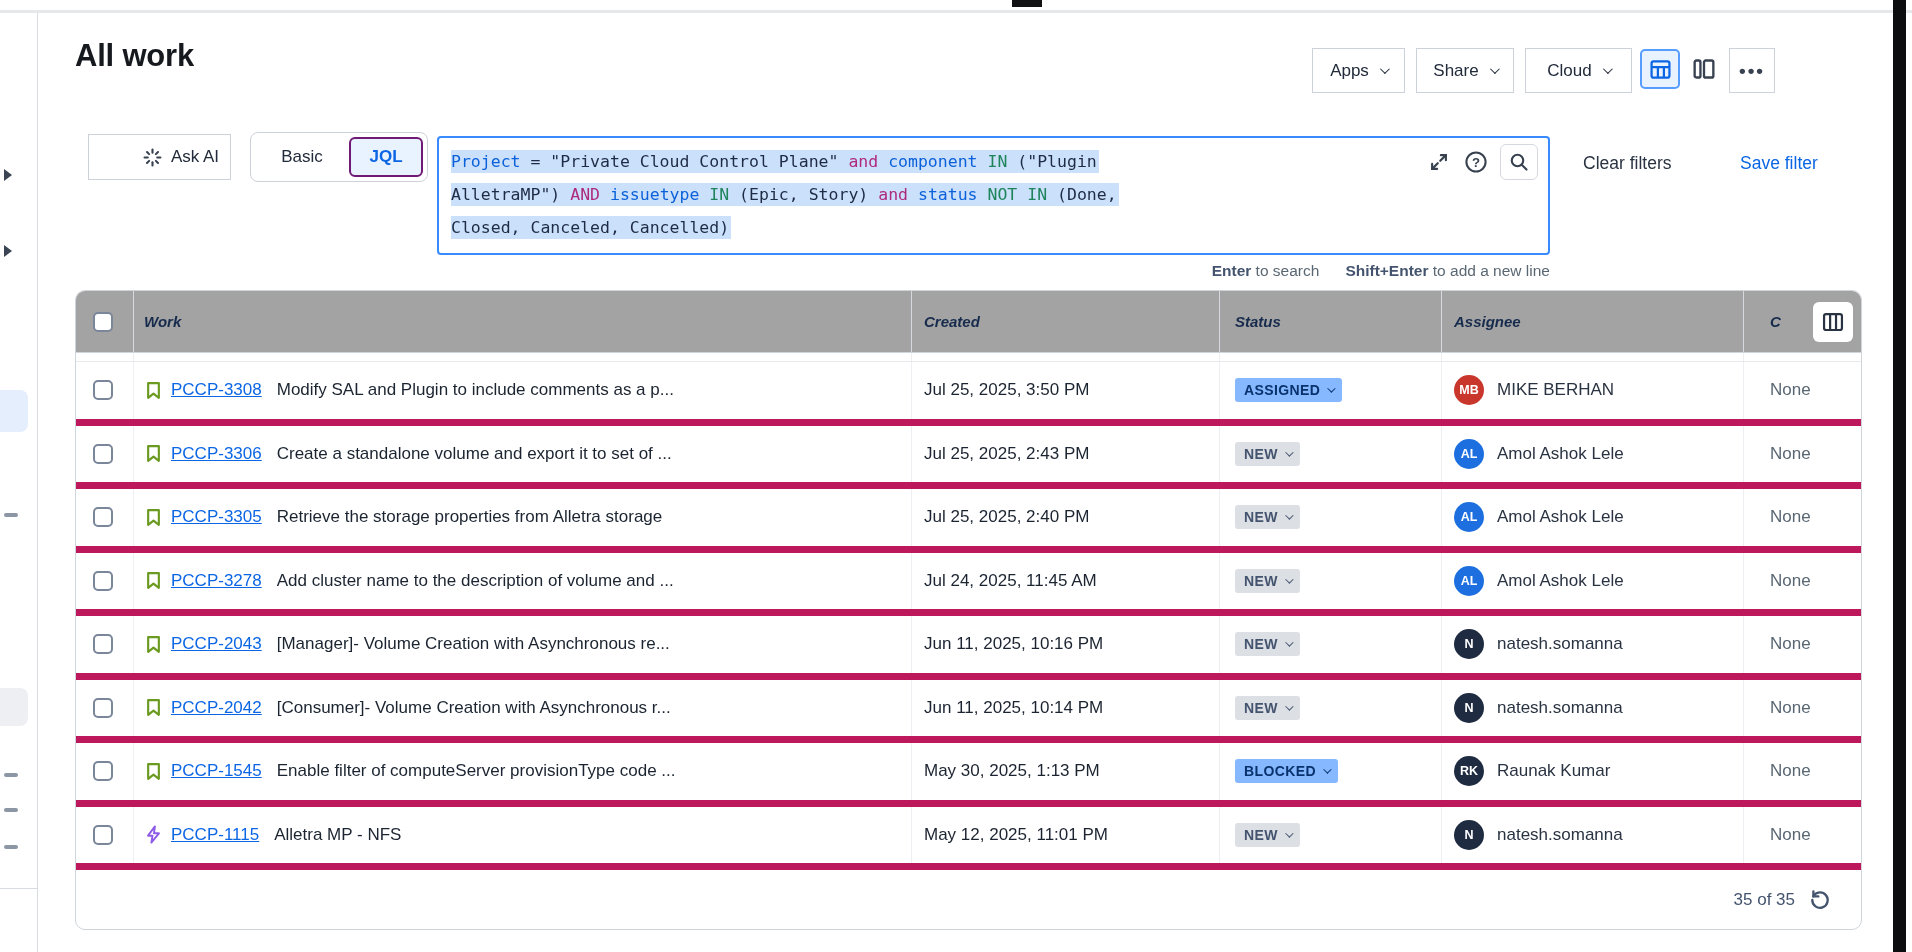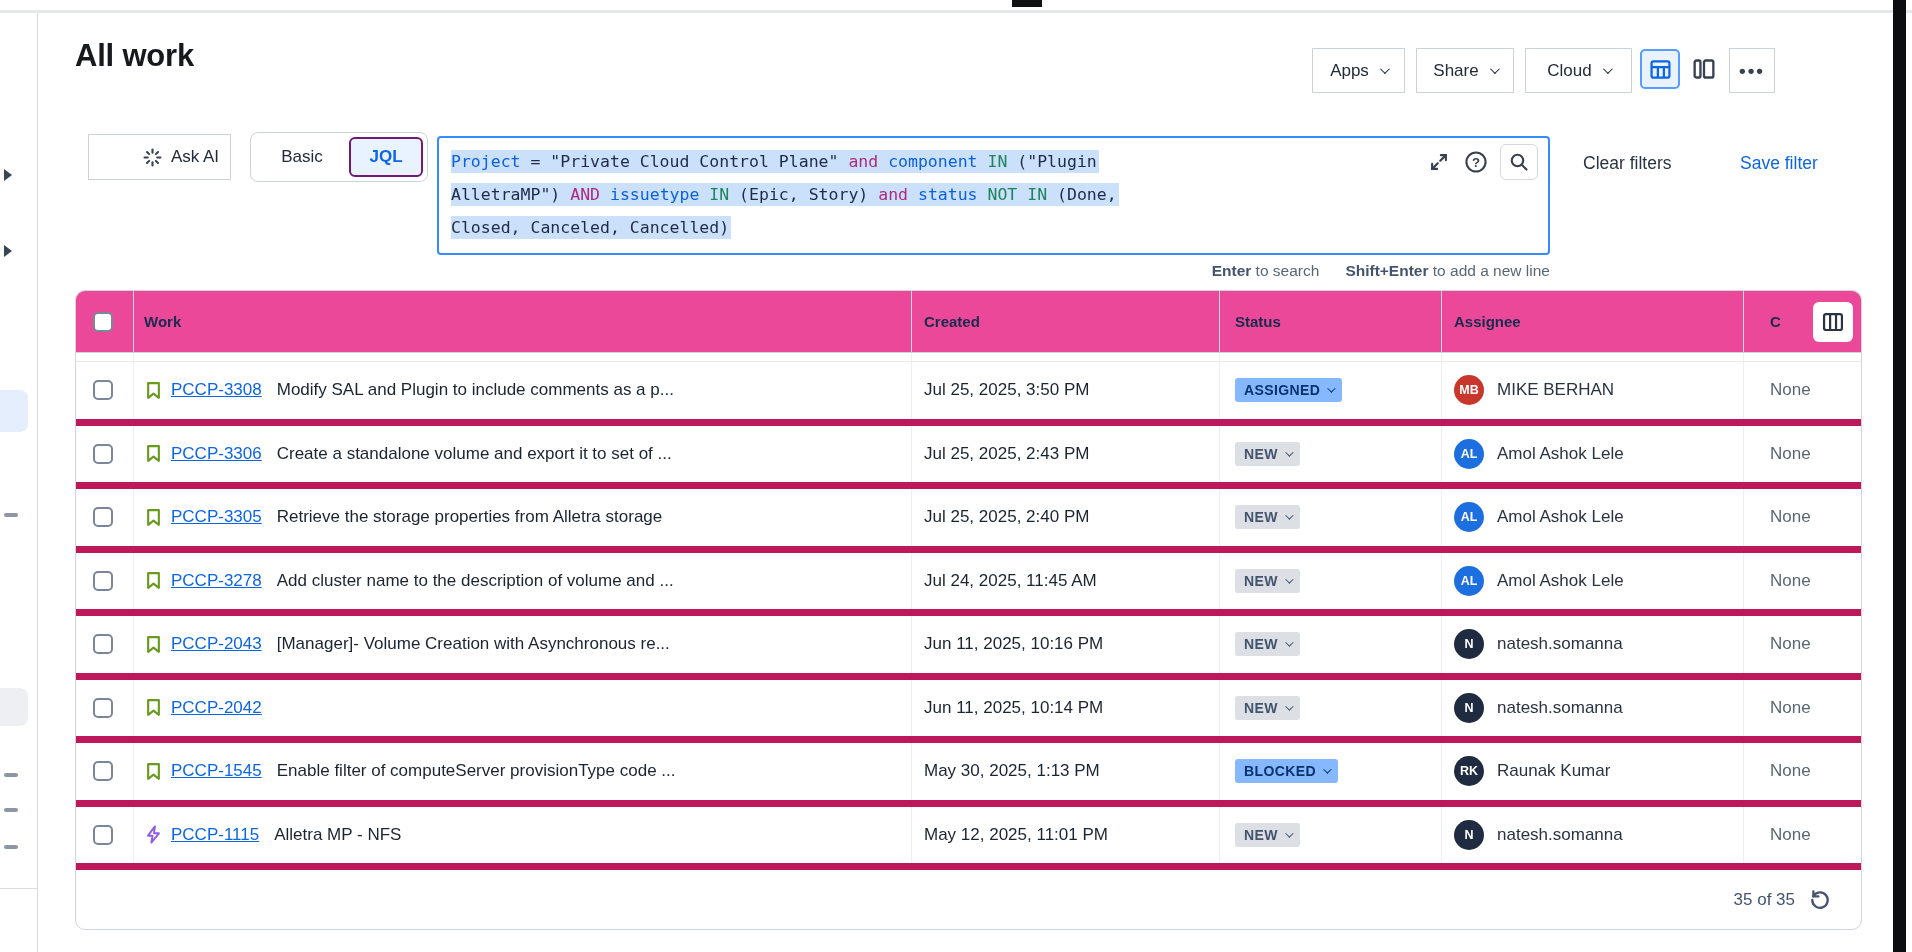--- a/index.html
+++ b/index.html
@@ -65,22 +65,22 @@
 
   
   .table { position:absolute; left:75px; top:290px; width:1787px; height:640px; border:1px solid #D0D4DB;
     border-radius:10px; background:#fff; overflow:hidden; display:flex; flex-direction:column; }
   .c-check { width:57px; flex:none; display:flex; align-items:center; padding-left:17px; }
   .c-work { width:778px; flex:none; display:flex; align-items:center; padding-left:10px; border-left:1px solid var(--sep); }
   .c-created { width:308px; flex:none; display:flex; align-items:center; padding-left:12px; border-left:1px solid var(--sep); }
   .c-status { width:222px; flex:none; display:flex; align-items:center; padding-left:15px; border-left:1px solid var(--sep); }
   .c-assignee { width:302px; flex:none; display:flex; align-items:center; padding-left:12px; gap:13px; border-left:1px solid var(--sep); }
   .c-last { width:120px; flex:none; display:flex; align-items:center; padding-left:26px; border-left:1px solid var(--sep); }
-  .thead { --sep:#D5D9DF; display:flex; height:62px; background:#ec4899; border-bottom:1px solid #D0D4DB;
-    font-size:15px; font-weight:700; color:#172B4D; position:relative; }
+  .thead { --sep:#D5D9DF; display:flex; height:62px; background:#a3a3a3; border-bottom:1px solid #D0D4DB;
+    font-size:15px; font-weight:700; color:#172B4D; position:relative;font-style:italic; }
   .sliver { --sep:#EEEFF2; display:flex; height:9px; border-bottom:1px solid #E7E9ED; }
   .tr { --sep:#EEEFF2; display:flex; height:63.5px; border-bottom:7px solid #be185d; background:#fff; }
   .checkbox { width:20px; height:20px; border:2px solid #7A869A; border-radius:5px; background:#fff; cursor:pointer; }
   .type-ic { display:inline-flex; width:22px; margin-right:5px; }
   .key { font-size:17px; font-weight:500; color:#0C66E4; text-decoration:underline; cursor:pointer; }
   .summary { font-size:17px; color:#1B2430; margin-left:15px; white-space:nowrap; }
   .created-txt { font-size:17px; color:#1B2430; }
   .badge { display:inline-flex; align-items:center; padding:4px 9px; border-radius:3px; font-size:14px;
     font-weight:700; letter-spacing:0.4px; cursor:pointer; }
   .badge::after { content:""; width:5px; height:5px; border-right:1.8px solid currentColor; border-bottom:1.8px solid currentColor;
@@ -365,20 +365,21 @@
           <div class="c-check">
             <span class="checkbox"></span>
           </div>
           <div class="c-work">
             <span class="type-ic">
               <svg width="19" height="21" viewBox="0 0 16 16" fill="none" stroke="#6A9A1F" stroke-width="1.8" stroke-linejoin="round">
                 <path d="M3.5 1.8h9v12.4L8 10.6l-4.5 3.6z"></path>
               </svg>
             </span>
             <a class="key">PCCP-2042</a>
+            <span class="summary">[Consumer]- Volume Creation with Asynchronous r...</span>
           </div>
           <div class="c-created">
             <span class="created-txt">Jun 11, 2025, 10:14 PM</span>
           </div>
           <div class="c-status">
             <span class="badge" style="background:#DCDFE4;color:#44546F">NEW</span>
           </div>
           <div class="c-assignee">
             <span class="avatar" style="background:#1E2B41">N</span>
             <span class="aname">natesh.somanna</span>

